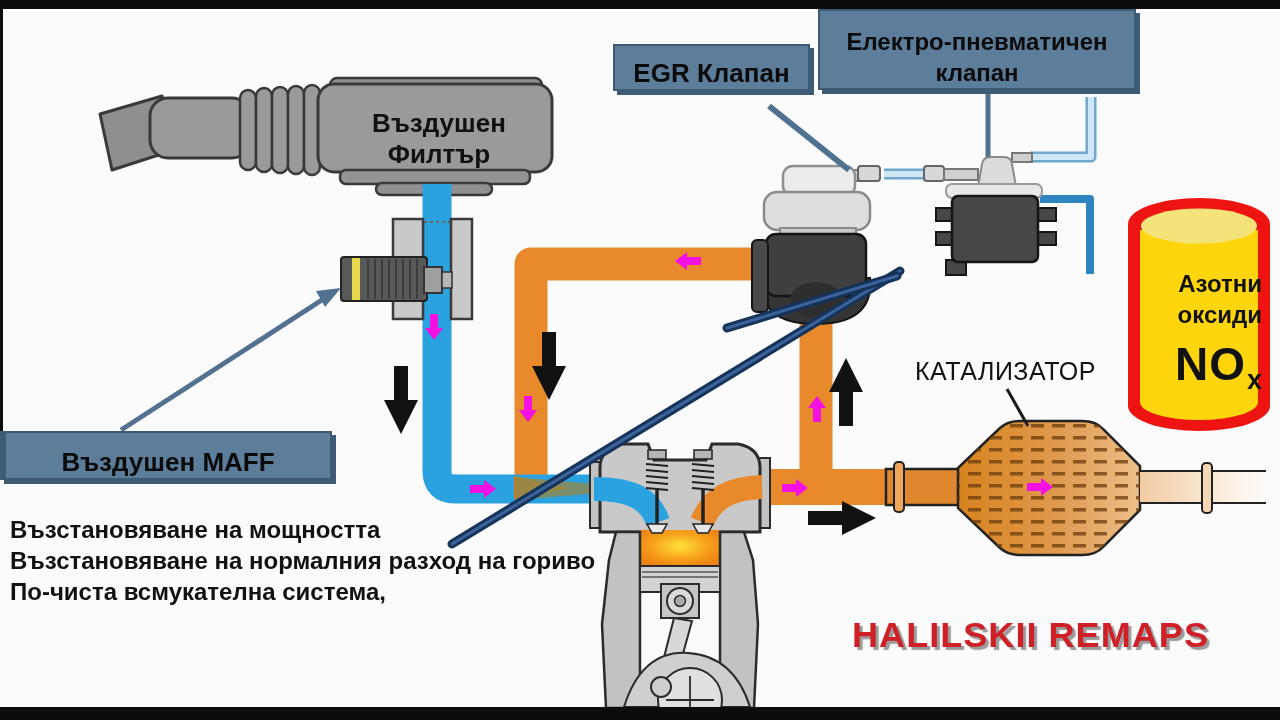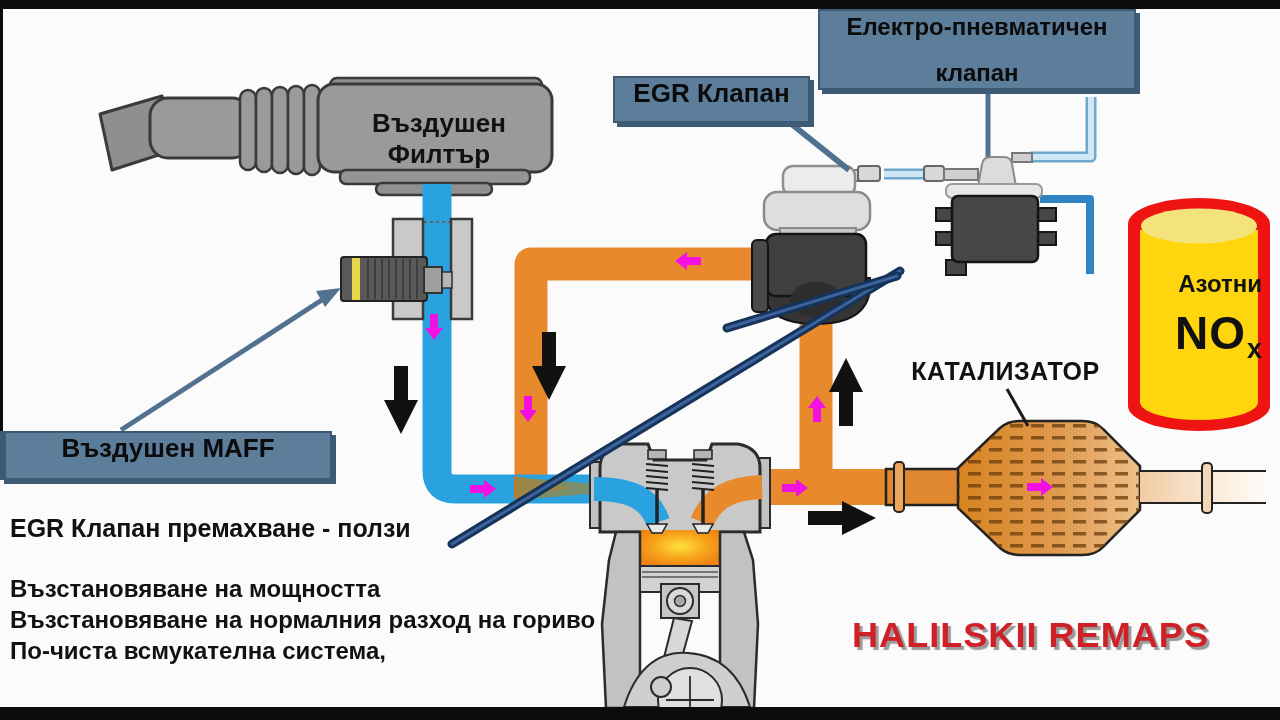--- a/index.html
+++ b/index.html
@@ -10,29 +10,29 @@
     --watermark-red:#cf2027;
   }
   html,body{margin:0;padding:0;background:#222;}
   .stage{position:relative;width:1280px;height:720px;background:#fbfbfb;overflow:hidden;
          font-family:"Liberation Sans",sans-serif;color:#111;}
   .stage *{box-sizing:border-box;}
   svg.diagram{position:absolute;left:0;top:0;z-index:1;}
   .overlay{position:absolute;z-index:2;}
   .lbox{position:absolute;z-index:2;background:var(--label-box);
         border:2px solid var(--label-box-border);box-shadow:4px 4px 0 #3d5b75;
-        display:flex;flex-direction:column;align-items:center;justify-content:space-between;
+        display:flex;flex-direction:column;align-items:center;justify-content:flex-end;
         font-weight:bold;color:#0b0b0b;text-align:center;}
-  .lbox-egr{left:613px;top:76px;width:197px;height:47px;font-size:26px;}
+  .lbox-egr{left:613px;top:44px;width:197px;height:47px;font-size:26px;}
   .lbox-electro{left:818px;top:9px;width:318px;height:81px;font-size:24px;line-height:1.3;}
   .lbox-maf{left:0px;top:431px;width:332px;height:49px;font-size:26px;border-left-width:6px;}
   .airfilter-text{left:330px;top:108px;width:218px;text-align:center;font-size:26px;
                   font-weight:bold;line-height:1.2;}
   .catalyst-label{left:898px;top:357px;width:215px;text-align:center;font-size:25px;
-                  font-weight:bold;letter-spacing:.5px;}
+                  font-weight:normal;letter-spacing:.5px;}
   .nox-text{left:1138px;top:268px;width:124px;text-align:right;}
   .nox-small{font-size:24px;font-weight:bold;line-height:1.3;}
   .nox-big{font-size:46px;font-weight:bold;margin-top:11px;letter-spacing:1px;line-height:1;}
   .nox-sub{font-size:27px;position:relative;top:9px;left:1px;}
   .benefits{left:10px;top:514px;width:640px;}
   .benefits-heading{font-size:25px;font-weight:bold;margin:0 0 30px 0;}
   .benefit-item{font-size:24px;font-weight:bold;line-height:31px;}
   .watermark{left:852px;top:615px;width:390px;font-size:35px;font-weight:bold;
              color:var(--watermark-red);letter-spacing:1px;white-space:nowrap;
              text-shadow:3px 3px 1px #9a9a9a;transform:scaleX(1.03);transform-origin:left;}
@@ -258,25 +258,25 @@
   </div>
 
   <div class="lbox lbox-maf">
     <span>Въздушен  MAFF</span>
   </div>
 
   <div class="overlay catalyst-label">КАТАЛИЗАТОР</div>
 
   <div class="overlay nox-text">
     <div class="nox-small">Азотни</div>
+    <div class="nox-small">оксиди</div>
     <div class="nox-big"><span>NO</span><span class="nox-sub">x</span></div>
   </div>
 
   <div class="overlay benefits">
-    <p class="benefits-heading">EGR Клапан премахване - ползи</p>
     <div class="benefit-item">Възстановяване на мощността</div>
     <div class="benefit-item">Възстановяване на нормалния разход на гориво</div>
     <div class="benefit-item">По-чиста всмукателна система,</div>
   </div>
 
   <div class="overlay watermark">HALILSKII REMAPS</div>
 
 </div>
 
 </body></html>

